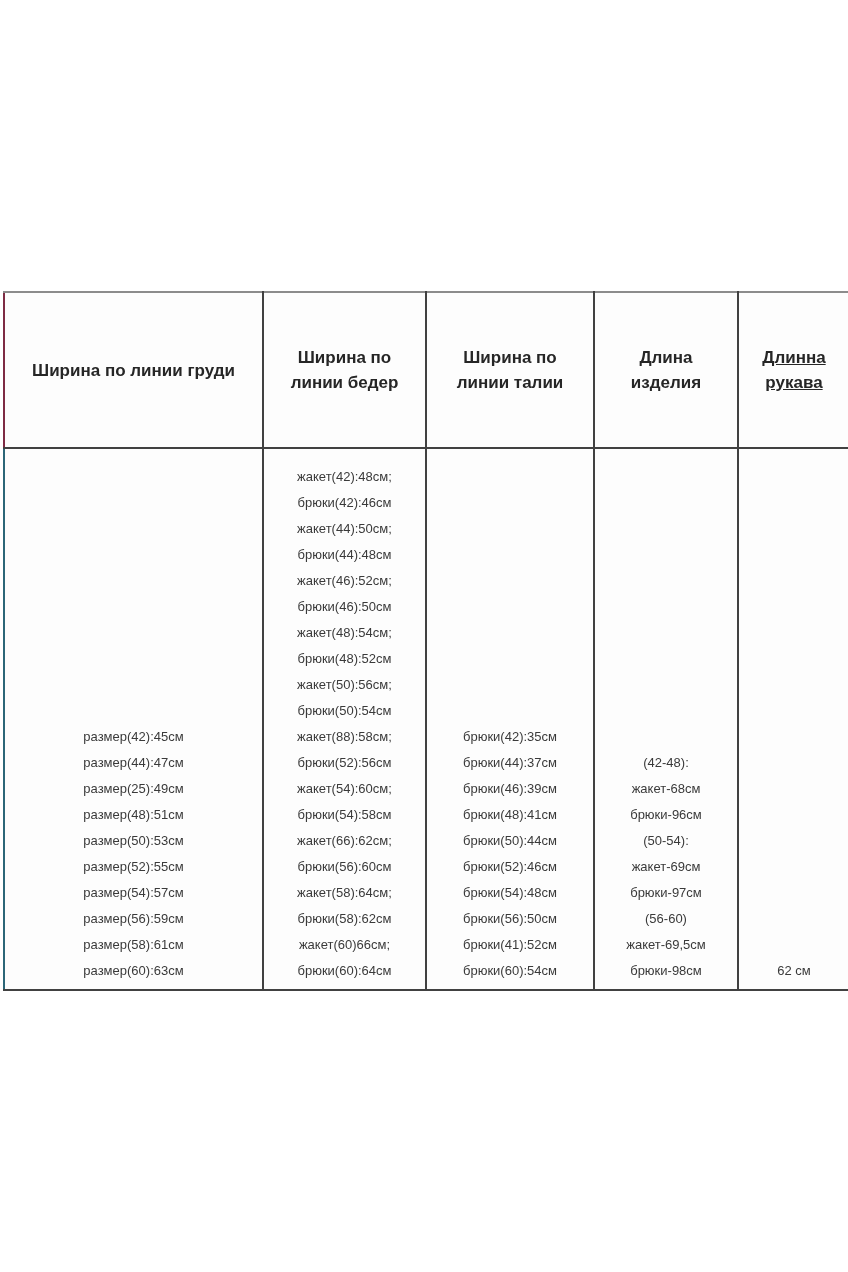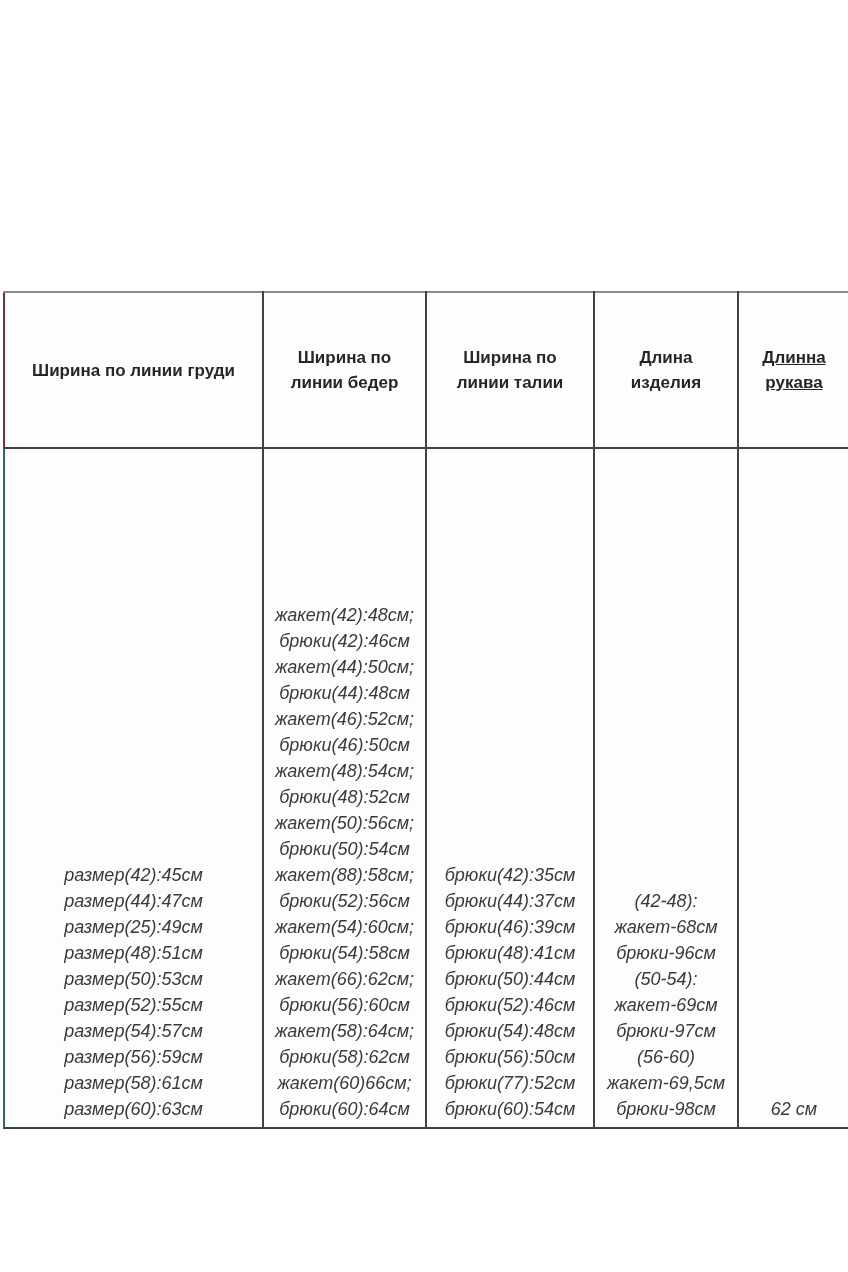--- a/index.html
+++ b/index.html
@@ -46,26 +46,25 @@
     font-size: 17px;
     font-weight: bold;
     line-height: 25px;
     color: var(--header-text);
     border-top-color: var(--top-border);
     padding: 0 10px;
   }
   .size-table th:first-child { border-left-color: var(--header-left); }
   .size-table th:last-child { border-right: none; text-decoration: underline; }
   .size-table td {
-    height: 680px;
+    height: 542px;
     vertical-align: bottom;
-    font-size: 18px;
+    font-size: 13px;
     color: var(--body-text);
     padding: 0 4px 5px 4px;
-    font-style: italic;
   }
   .size-table td:first-child { border-left-color: var(--body-left); }
   .size-table td:last-child { border-right: none; }
   .line { line-height: 26px; white-space: nowrap; }
 </style>
 </head>
 <body>
 
 <table class="size-table">
   <colgroup>
@@ -122,21 +121,21 @@
         </td>
       <td>
           <div class="line">брюки(42):35см</div>
           <div class="line">брюки(44):37см</div>
           <div class="line">брюки(46):39см</div>
           <div class="line">брюки(48):41см</div>
           <div class="line">брюки(50):44см</div>
           <div class="line">брюки(52):46см</div>
           <div class="line">брюки(54):48см</div>
           <div class="line">брюки(56):50см</div>
-          <div class="line">брюки(77):52см</div>
+          <div class="line">брюки(41):52см</div>
           <div class="line">брюки(60):54см</div>
         </td>
       <td>
           <div class="line">(42-48):</div>
           <div class="line">жакет-68см</div>
           <div class="line">брюки-96см</div>
           <div class="line">(50-54):</div>
           <div class="line">жакет-69см</div>
           <div class="line">брюки-97см</div>
           <div class="line">(56-60)</div>

